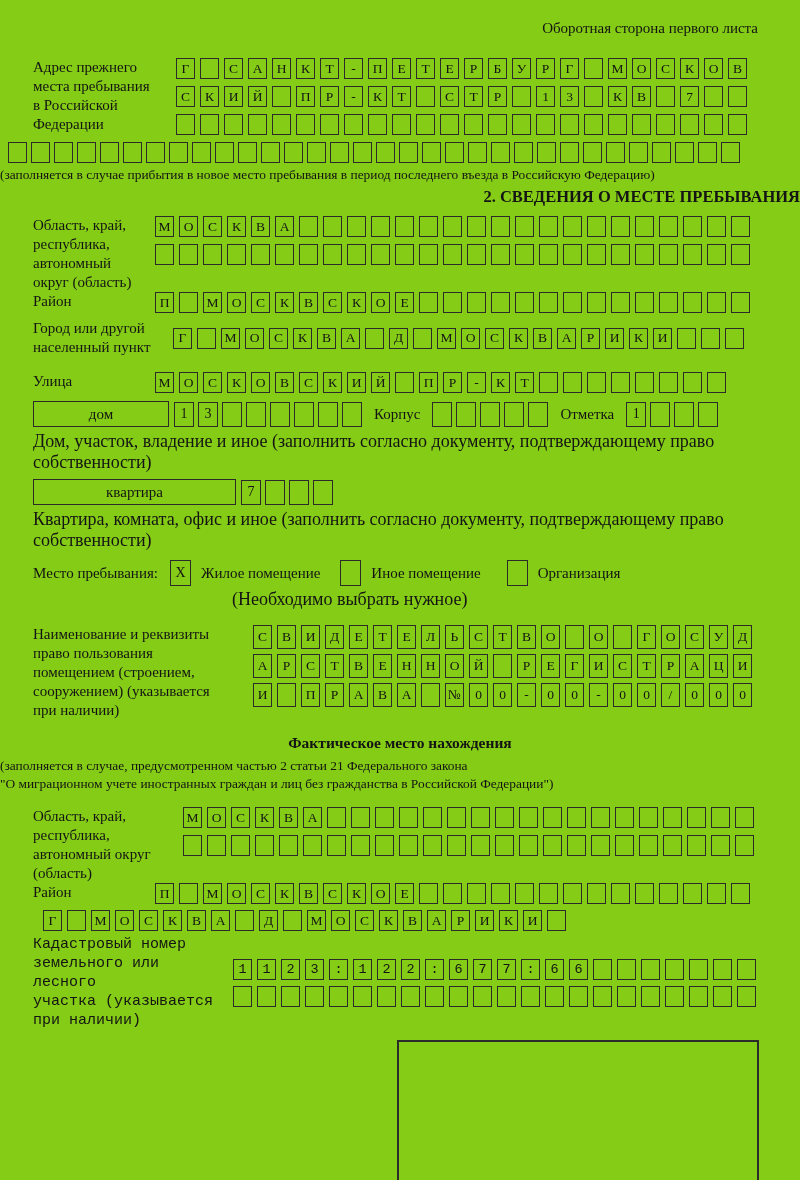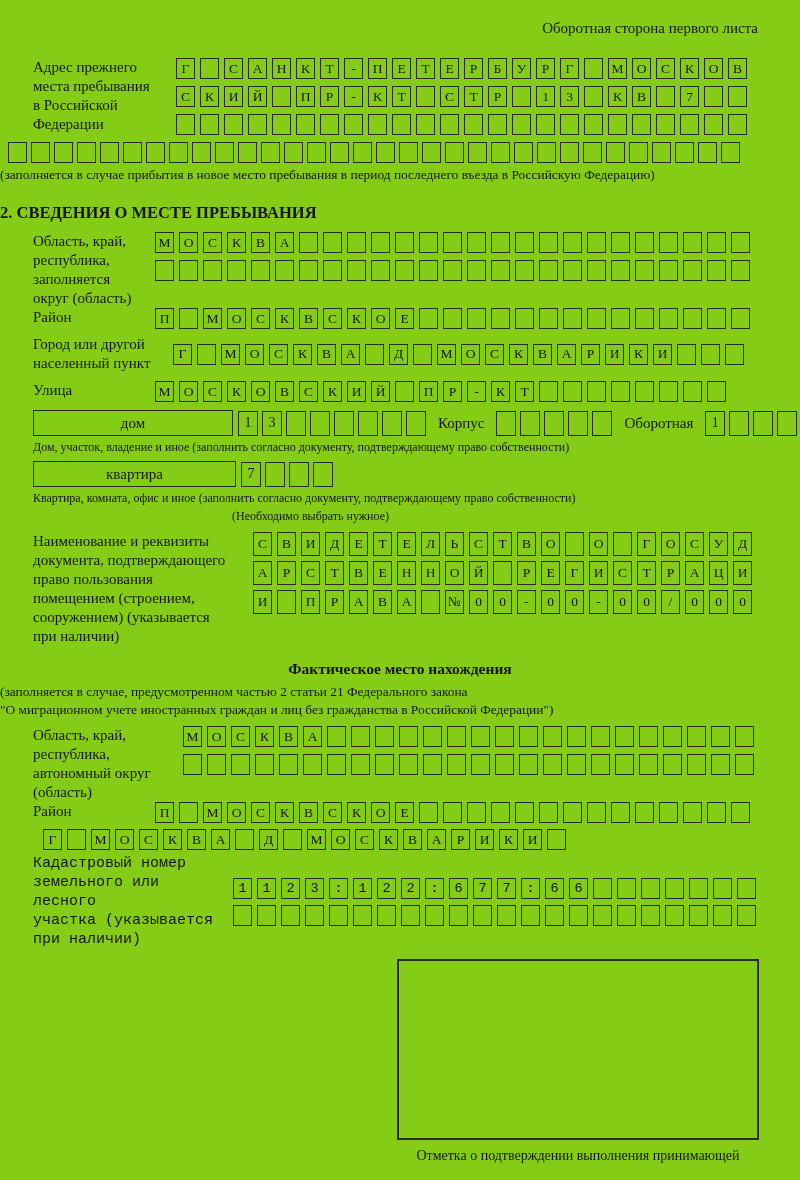--- a/index.html
+++ b/index.html
@@ -23,22 +23,22 @@
 
   .field{ display:flex; margin-left:33px; }
   .f-label{ flex:0 0 auto; font-size:15px; line-height:19px; }
   .w122{ width:122px; } .w143{ width:143px; } .w150{ width:150px; }
   .w190{ width:190px; } .w220{ width:220px; }
 
   .full-row{ margin:7px 0 0 8px; }
   .full-row .char-row{ gap:4px; }
 
   .note-c{ text-align:left; font-size:13.4px; margin-top:4px; }
-  .note-l{ font-size:12px; margin:4px 0 0 33px; }
-  .sec-title{ text-align:left; font-weight:bold; font-size:16.5px; margin-top:20px; }
+  .note-l{ font-size:18px; margin:4px 0 0 33px; }
+  .sec-title{ text-align:right; font-weight:bold; font-size:16.5px; margin-top:4px; }
   .sub-title{ text-align:center; font-weight:bold; font-size:15.5px; margin-top:14px; }
 
   
   .big .cbox{ height:25px; width:20px; flex-basis:20px; font-size:14px; }
   .doc-rows{ display:flex; flex-direction:column; gap:5px; }
   .doc-rows .cbox{ height:24px; }
 
   .wide-box{
     box-sizing:border-box; border:1.6px solid #2b2b2b; height:26px;
     display:inline-flex; align-items:center; justify-content:center;
@@ -53,21 +53,21 @@
     font-size:14px; flex:0 0 auto;
   }
   .stay-line{ display:flex; align-items:center; gap:12px; margin:9px 0 0 33px; }
   .stay-opt{ display:flex; align-items:center; gap:10px; }
 
   .stamp-wrap{ margin:10px 0 0 397px; width:362px; }
   .stamp-box{ box-sizing:border-box; width:362px; height:181px; border:2px solid #2b2b2b; }
   .stamp-cap{ width:420px; margin-left:-29px; margin-top:6px; text-align:center;
               font-size:14px; line-height:19.5px; }
 
-  .mt4{margin-top:4px;font-family:Liberation Mono, monospace;} .mt6{margin-top:6px;} .mt8{margin-top:8px;}
+  .mt4{margin-top:4px;font-family:Liberation Mono, monospace;} .mt6{margin-top:6px;} .mt8{margin-top:15px;}
   .mt9{margin-top:9px;}
   .ai-c{align-items:center;} .boxes-off{margin-top:24px;}
   .ind18{margin-left:18px;}
 </style>
 </head>
 <body>
 
 <div class="page">
 
   <div class="hdr-note">Оборотная сторона первого листа</div>
@@ -197,21 +197,21 @@
       </div>
   </div>
   <div class="note-c">(заполняется в случае прибытия в новое место пребывания в период последнего въезда в Российскую Федерацию)</div>
 
   <div class="sec-title">2. СВЕДЕНИЯ О МЕСТЕ ПРЕБЫВАНИЯ</div>
 
   <div class="field mt9">
     <div class="f-label w122">
         <div>Область, край,</div>
         <div>республика,</div>
-        <div>заполняется</div>
+        <div>автономный</div>
         <div>округ (область)</div>
       </div>
     <div class="rows-col">
       <div class="char-row">
           <span class="cbox">М</span>
           <span class="cbox">О</span>
           <span class="cbox">С</span>
           <span class="cbox">К</span>
           <span class="cbox">В</span>
           <span class="cbox">А</span>
@@ -353,66 +353,80 @@
         <span class="cbox"></span>
         <span class="cbox"></span>
         <span class="cbox"></span>
         <span class="cbox"></span>
         <span class="cbox"></span>
         <span class="cbox"></span>
       </div>
   </div>
 
   <div class="house-line big">
-    <div class="wide-box" style="width:200px;">дом</div>
+    <div class="wide-box" style="width:136px;">дом</div>
     <div class="char-row big" style="gap:4px;">
         <span class="cbox">1</span>
         <span class="cbox">3</span>
         <span class="cbox"></span>
         <span class="cbox"></span>
         <span class="cbox"></span>
         <span class="cbox"></span>
         <span class="cbox"></span>
         <span class="cbox"></span>
       </div>
     <div class="inline-lbl">Корпус</div>
     <div class="char-row big" style="gap:4px;">
         <span class="cbox"></span>
         <span class="cbox"></span>
         <span class="cbox"></span>
         <span class="cbox"></span>
         <span class="cbox"></span>
       </div>
-    <div class="inline-lbl">Оборотная</div>
+    <div class="inline-lbl">Отметка</div>
     <div class="char-row big" style="gap:4px;">
         <span class="cbox">1</span>
         <span class="cbox"></span>
         <span class="cbox"></span>
         <span class="cbox"></span>
       </div>
   </div>
   <div class="note-l">Дом, участок, владение и иное (заполнить согласно документу, подтверждающему право собственности)</div>
 
   <div class="house-line big mt6">
     <div class="wide-box" style="width:203px;">квартира</div>
     <div class="char-row big" style="gap:4px;">
         <span class="cbox">7</span>
         <span class="cbox"></span>
         <span class="cbox"></span>
         <span class="cbox"></span>
       </div>
   </div>
   <div class="note-l">Квартира, комната, офис и иное (заполнить согласно документу, подтверждающему право собственности)</div>
 
+  <div class="stay-line">
+    <span>Место пребывания:</span>
+    <span class="stay-opt">
+      <span class="chk">X</span>
+      <span>Жилое помещение</span>
+    </span>
+    <span class="stay-opt" style="margin-left:8px;">
+      <span class="chk"></span>
+      <span>Иное помещение</span>
+    </span>
+    <span class="stay-opt" style="margin-left:14px;">
+      <span class="chk"></span>
+      <span>Организация</span>
+    </span>
+  </div>
   <div class="note-l" style="margin-left:232px;margin-top:3px;">(Необходимо выбрать нужное)</div>
 
   <div class="field mt8">
     <div class="f-label w220">
         <div>Наименование и реквизиты</div>
-        <div>документа, подтверждающего</div>
         <div>право пользования</div>
         <div>помещением (строением,</div>
         <div>сооружением) (указывается</div>
         <div>при наличии)</div>
       </div>
     <div class="doc-rows">
       <div class="char-row">
           <span class="cbox">С</span>
           <span class="cbox">В</span>
           <span class="cbox">И</span>

